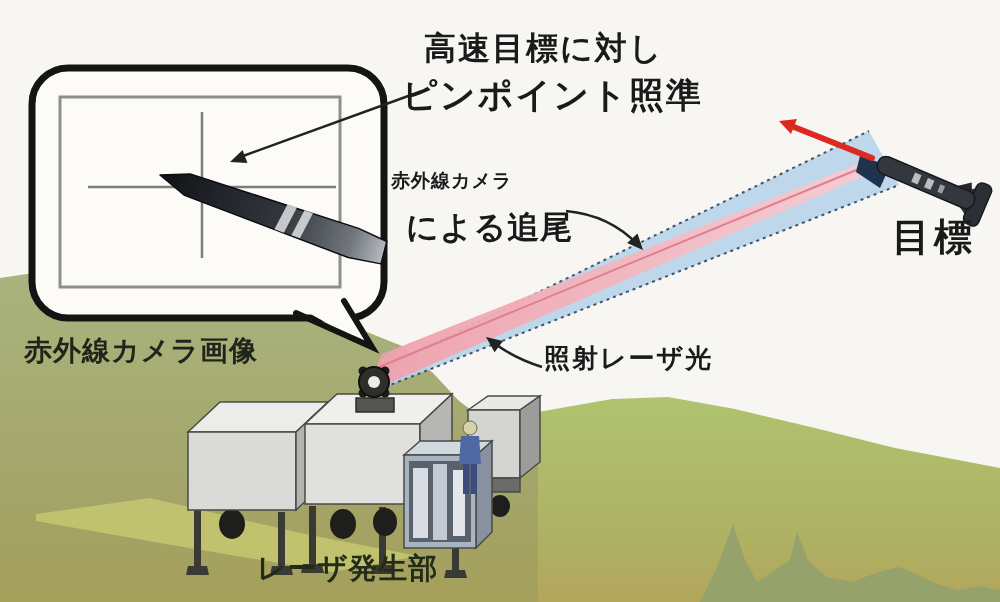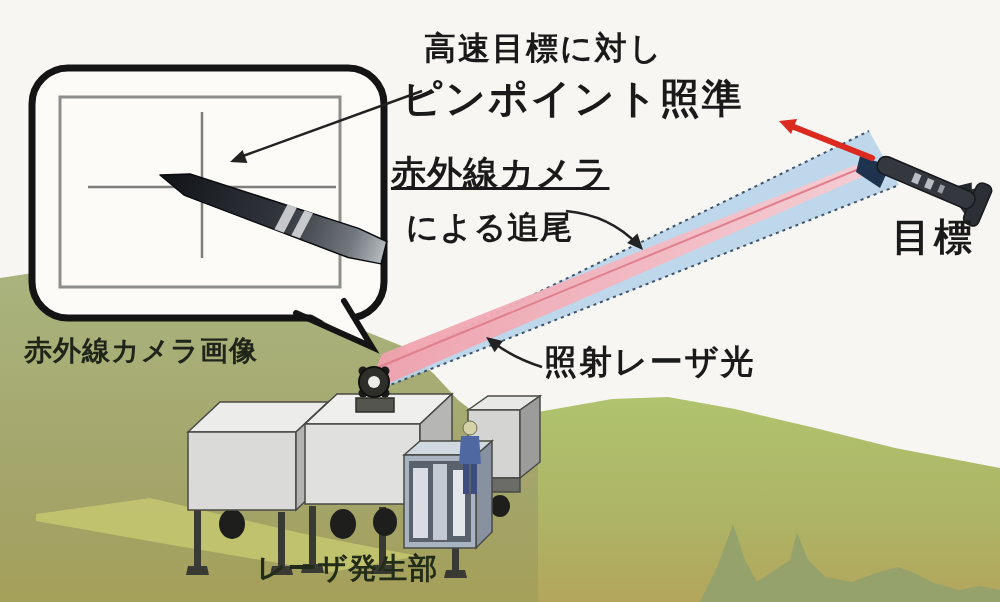--- a/index.html
+++ b/index.html
@@ -7,24 +7,24 @@
     position:relative;width:1000px;height:602px;overflow:hidden;
     background:#f8f6f2;
     font-family:"DejaVu Sans","Liberation Sans",sans-serif;
   }
   .scene{position:absolute;left:0;top:0;width:1000px;height:602px;}
   .lbl{
     position:absolute;white-space:nowrap;font-weight:700;color:#1a1a1a;
     line-height:1.1;letter-spacing:2px;
   }
   .lbl-callout1{left:424px;top:31px;font-size:32px;}
-  .lbl-callout2{left:402px;top:76px;font-size:40px;}
-  .lbl-ir1{left:391px;top:154px;font-size:35px;letter-spacing:1px;text-decoration:underline;}
+  .lbl-callout2{left:402px;top:76px;font-size:35px;}
+  .lbl-ir1{left:391px;top:170px;font-size:19px;letter-spacing:1px;}
   .lbl-ir2{left:406px;top:210px;font-size:32px;letter-spacing:1px;}
-  .lbl-laser{left:544px;top:344px;font-size:33px;}
+  .lbl-laser{left:544px;top:344px;font-size:26px;}
   .lbl-target{left:892px;top:217px;font-size:38px;letter-spacing:4px;}
   .lbl-irimg{left:24px;top:336px;font-size:28px;letter-spacing:1px;color:#20251a;}
   .lbl-unit{left:257px;top:553px;font-size:29px;letter-spacing:1px;color:#232c18;}
 </style>
 </head>
 <body>
 
 <div class="stage">
 
   <svg class="scene" viewBox="0 0 1000 602">

